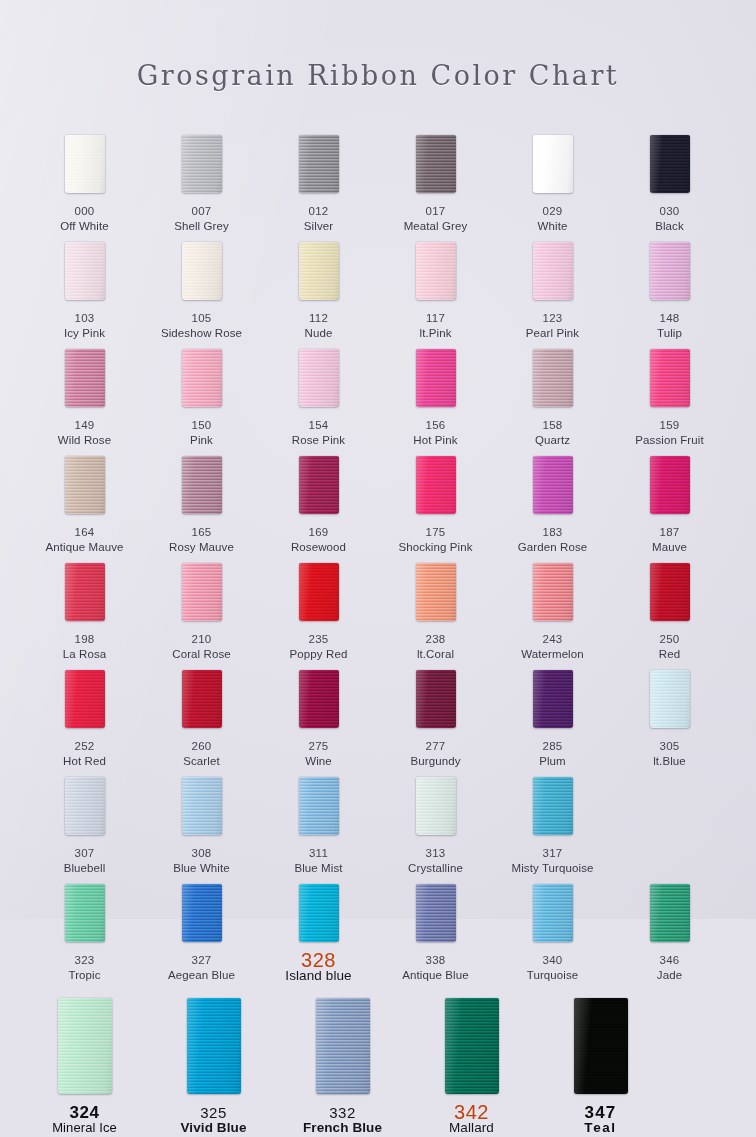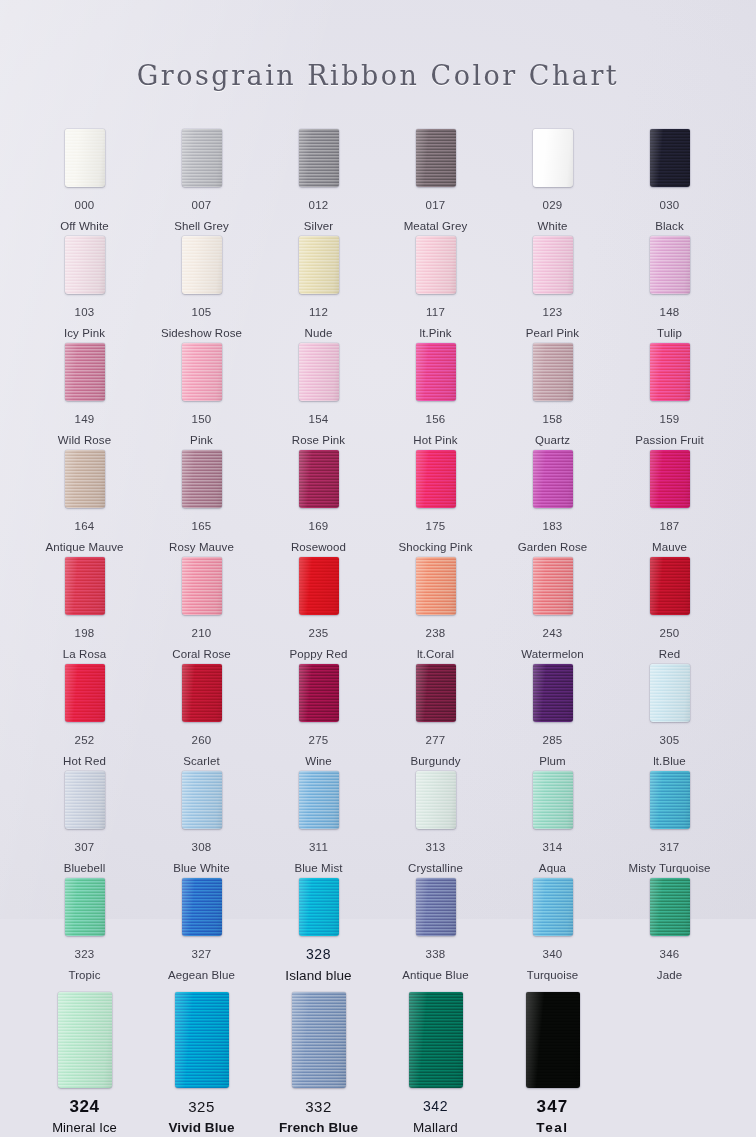--- a/index.html
+++ b/index.html
@@ -37,21 +37,21 @@
   .grid {
     position:absolute;
     top:126px; left:26px;
     width:704px;
   }
   .row {
     display:flex;
     align-items:flex-end;
     height:107px;
   }
-  .row.big { height:152px; }
+  .row.big { height:152px;gap:12px; }
 
   .cell {
     width:117px;
     display:flex;
     flex-direction:column;
     align-items:center;
   }
 
   .swatch-wrap{
     height:62px;
@@ -83,31 +83,31 @@
   .row.big .swatch{ width:54px; height:96px; }
 
   .code {
     margin-top:8px;
     font-size:11.5px;
     color:#44444f;
     letter-spacing:.3px;
     line-height:13px;
   }
   .name {
-    margin-top:8px;
+    margin-top:2px;
     font-size:11.5px;
     color:#3a3a46;
     letter-spacing:.1px;
     line-height:13px;
     text-align:center;
     white-space:nowrap;
   }
 
   
-  .cell.alt .code { font-size:14px; color:#0f172a; letter-spacing:.6px; }
+  .cell.alt .code { font-size:20px; color:#c2410c; letter-spacing:.6px; }
   .cell.alt .name { font-size:13.5px; color:#15151c; }
 
   .cell.alt2 .code { font-size:17px; font-weight:bold; color:#0d0d13; letter-spacing:.5px; }
   .cell.alt2 .name { font-size:13px; font-weight:normal; color:#0d0d13; }
 
   .cell.alt3 .code { font-size:15px; color:#14141a; letter-spacing:.5px; }
   .cell.alt3 .name { font-size:13.5px; font-weight:bold; color:#14141a; }
 
   .cell.alt4 .code { font-size:17px; font-weight:bold; color:#0b0b11; letter-spacing:1.2px; }
   .cell.alt4 .name { font-size:13.5px; font-weight:bold; color:#0b0b11; letter-spacing:1.6px; }
@@ -409,27 +409,20 @@
         </div>
         <div class="cell">
           <div class="swatch-wrap">
             <div class="swatch" style="background-color: rgb(218, 232, 226);"></div>
           </div>
           <div class="code">313</div>
           <div class="name">Crystalline</div>
         </div>
         <div class="cell">
           <div class="swatch-wrap">
-            <div class="swatch" style="background-color: rgb(154, 217, 198);"></div>
-          </div>
-          <div class="code">314</div>
-          <div class="name">Aqua</div>
-        </div>
-        <div class="cell">
-          <div class="swatch-wrap">
             <div class="swatch" style="background-color: rgb(66, 168, 203);"></div>
           </div>
           <div class="code">317</div>
           <div class="name">Misty Turquoise</div>
         </div>
       </div>
       <div class="row">
         <div class="cell">
           <div class="swatch-wrap">
             <div class="swatch" style="background-color: rgb(102, 201, 160);"></div>

